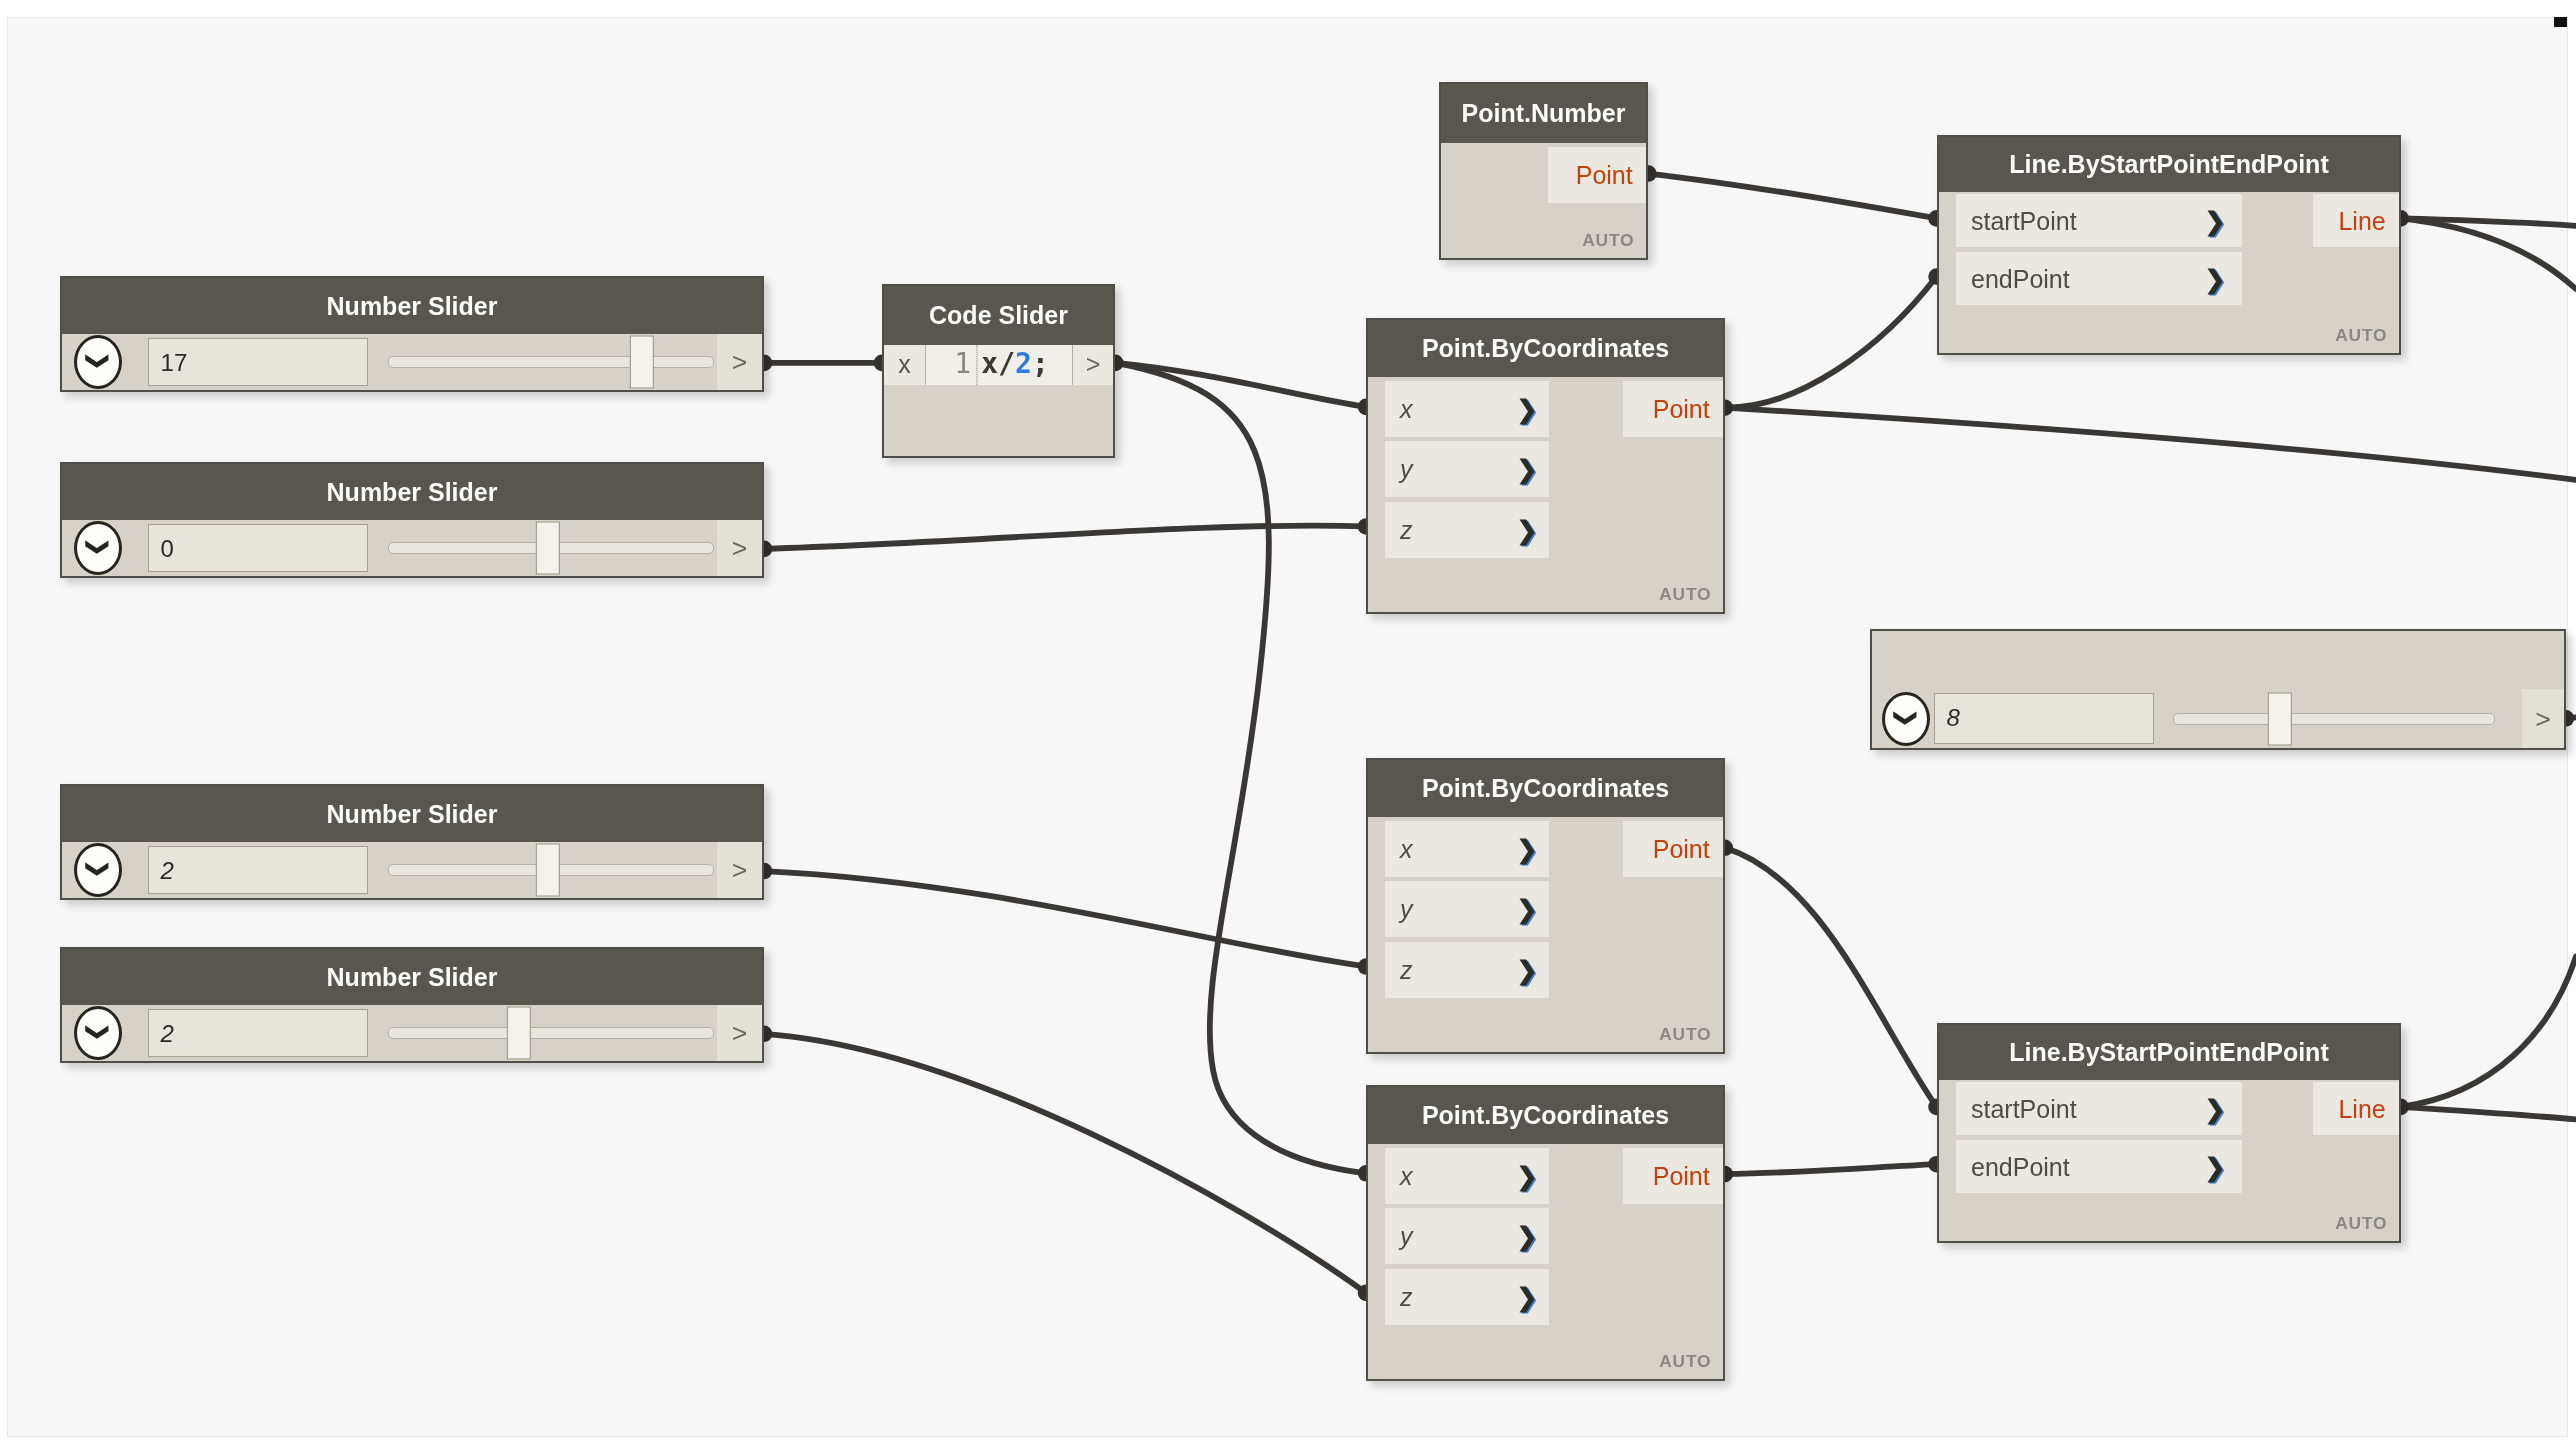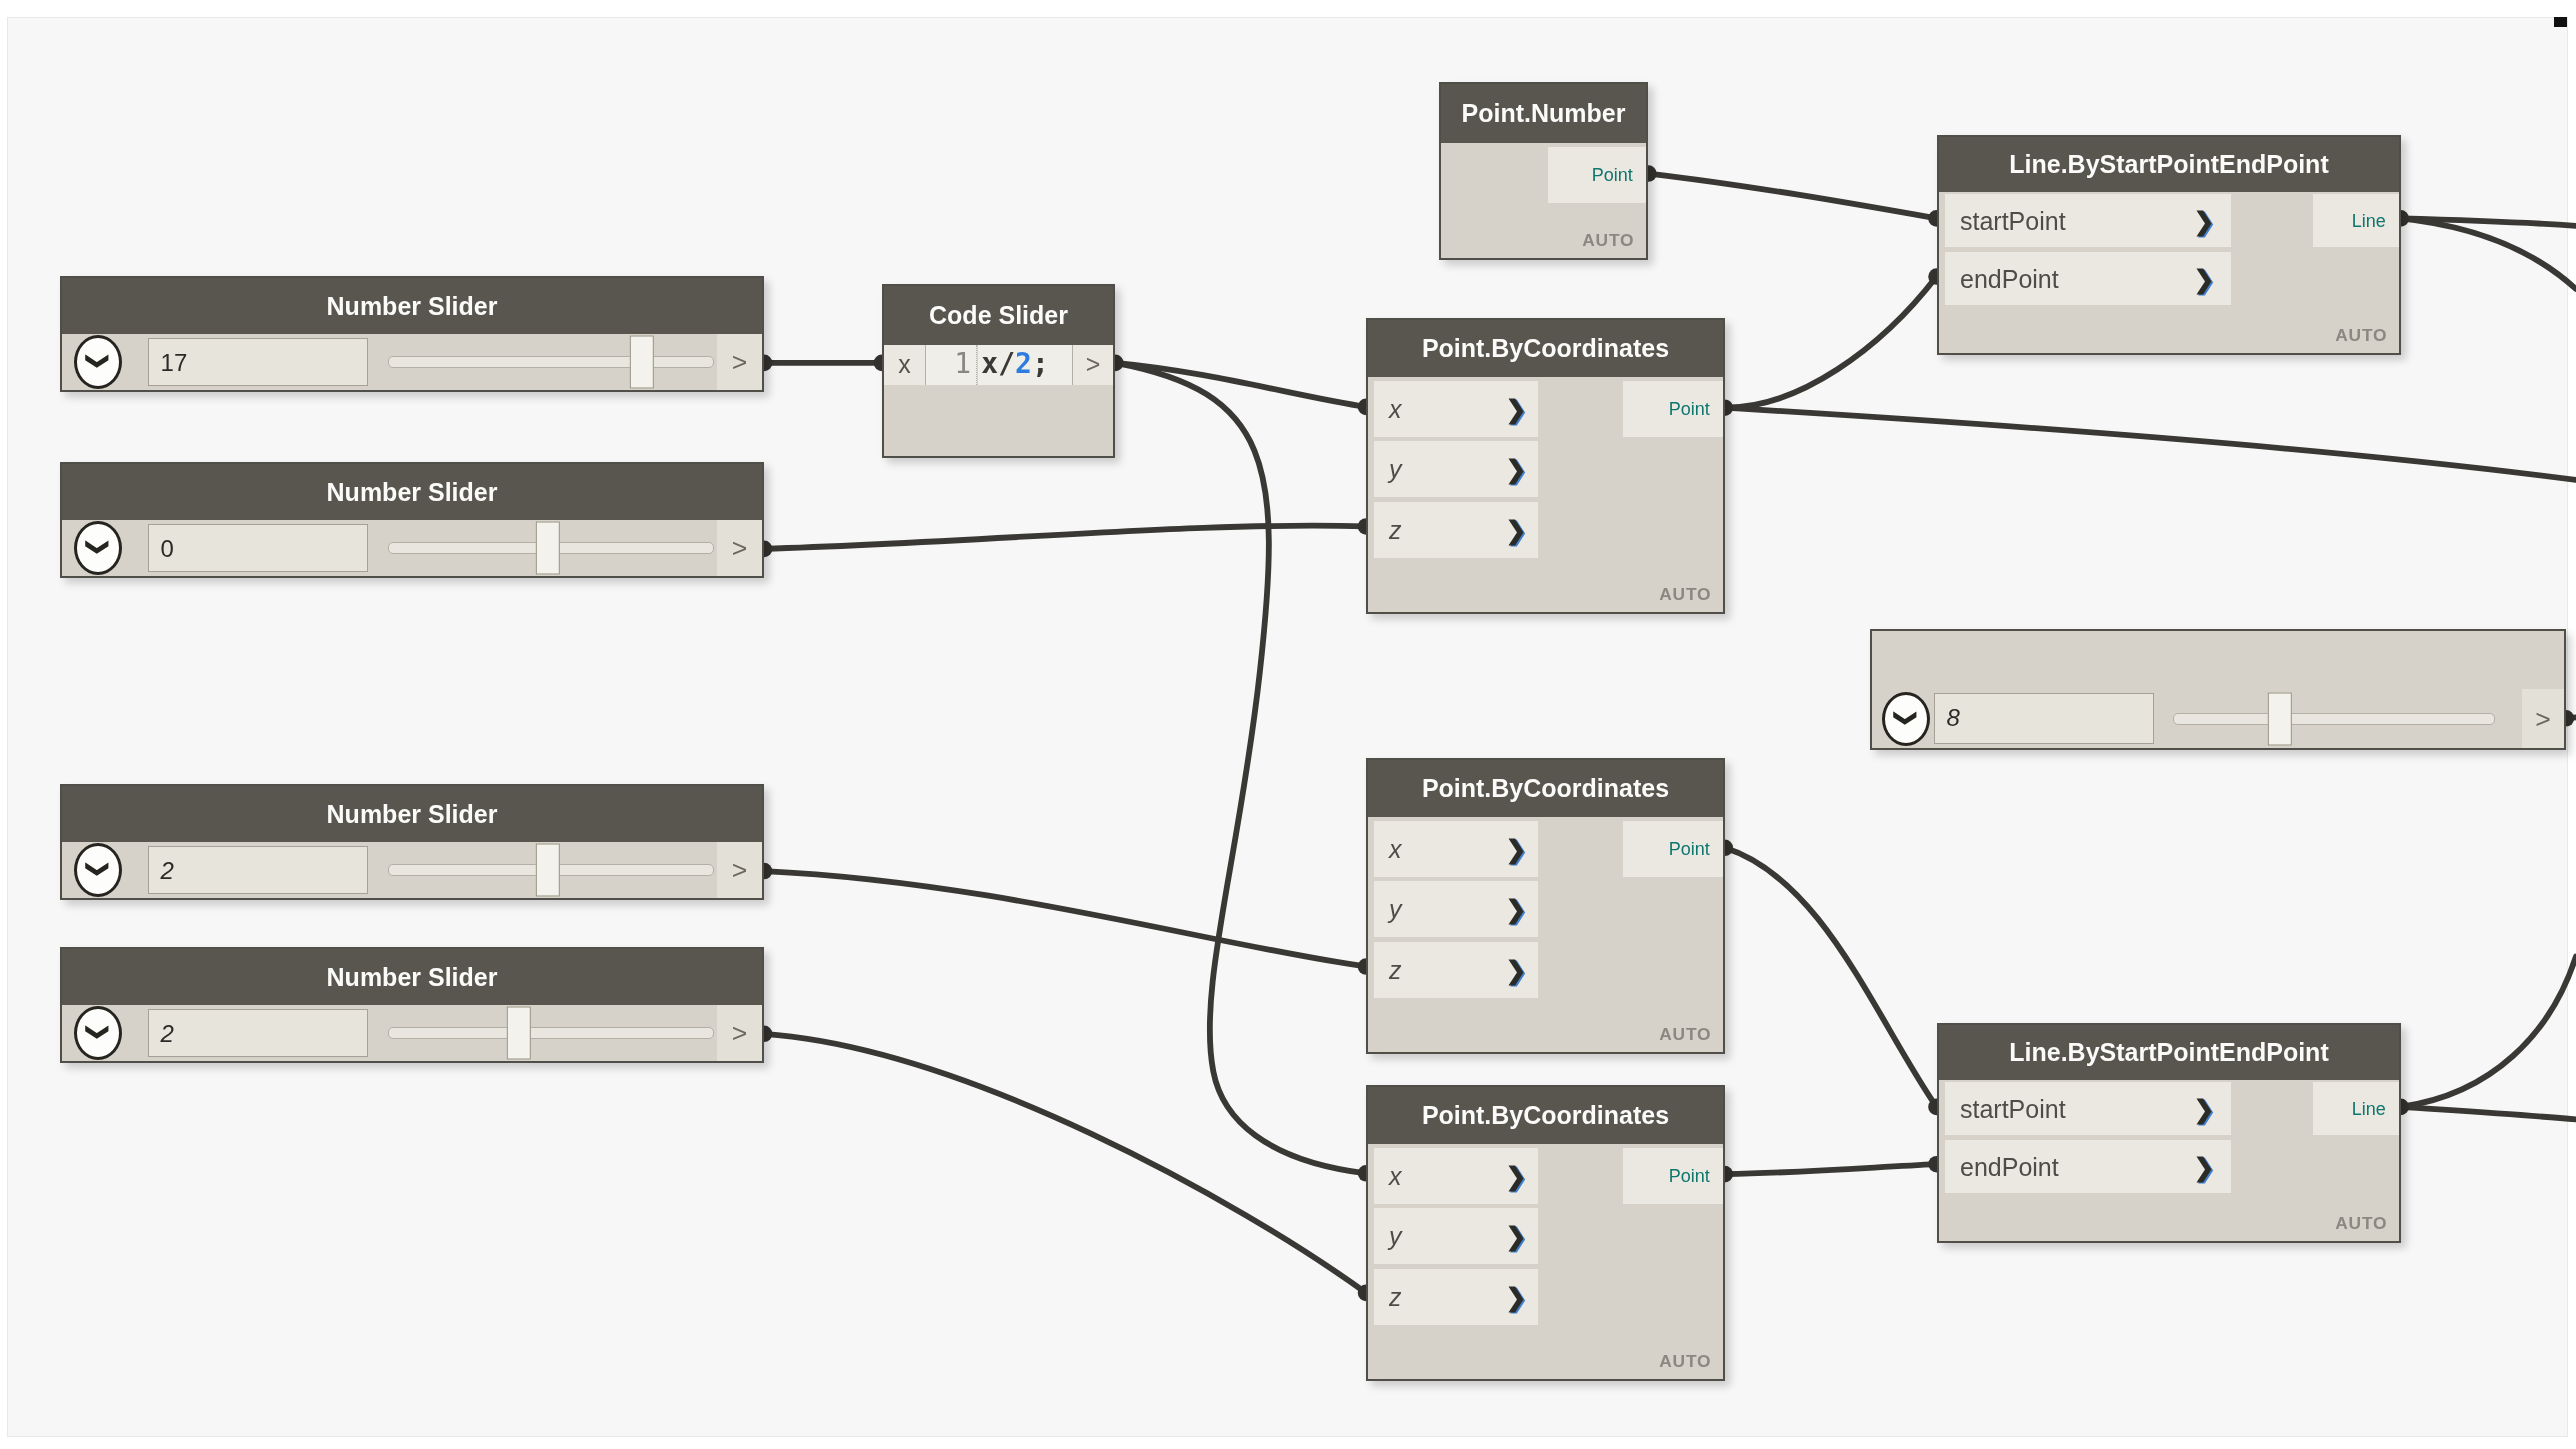--- a/index.html
+++ b/index.html
@@ -25,28 +25,28 @@
           font-size:24px;color:#2c2a26;line-height:48px;padding-left:11.6px;box-sizing:border-box;}
   .ital{font-style:italic;}
   .track{position:absolute;top:50%;transform:translateY(-50%);height:10px;background:#e9e6df;
          border:0.8px solid #b3afa5;border-radius:5px;}
   .thumb{position:absolute;top:50%;transform:translate(-50%,-50%);width:22.4px;height:51px;
          background:#f4f2ec;border:1.7px solid #94907f;}
   .outzone{position:absolute;right:0;top:0;bottom:0;width:45px;background:#e3e0d8;}
   .outgt{position:absolute;left:50%;top:50%;transform:translate(-50%,-50%);
          font-size:26.6px;color:#6b675f;}
   
-  .prow{position:absolute;left:6px;background:#eae8e1;}
+  .prow{position:absolute;left:17px;background:#eae8e1;}
   .plabel{position:absolute;left:15px;top:50%;transform:translateY(-50%);
           font-size:25px;color:#4f4c47;}
   .chev{position:absolute;top:50%;transform:translateY(-50%);font-size:25px;font-weight:700;
         color:#2b2b28;text-shadow:1.7px 1.7px 0 #3f7fce;line-height:1;}
   .ostrip{position:absolute;background:#eae8e1;}
   .olabel{position:absolute;right:13.3px;top:50%;transform:translateY(-50%);
-          font-size:18px;color:#0f766e;}
+          font-size:25px;color:#c2410c;}
   
   .cb-row{position:absolute;left:0;top:59px;height:40px;width:100%;}
   .cb-cell{position:absolute;top:0;height:40px;box-sizing:border-box;}
   .cb-x{left:0;width:42px;background:#eae8e1;border-right:1.7px solid #b3afa5;
         font-size:25px;color:#55524c;text-align:center;line-height:38px;}
   .cb-num{left:42px;width:51px;background:#f0eee8;font-family:"DejaVu Sans Mono",monospace;
           font-size:28px;color:#8a8780;text-align:right;line-height:38px;padding-right:5px;
           border-right:1.7px dotted #b3afa5;}
   .cb-code{left:94px;width:95px;background:#f0eee8;border-right:1.7px solid #b3afa5;
            font-family:"DejaVu Sans Mono",monospace;font-size:28px;color:#3b3935;

